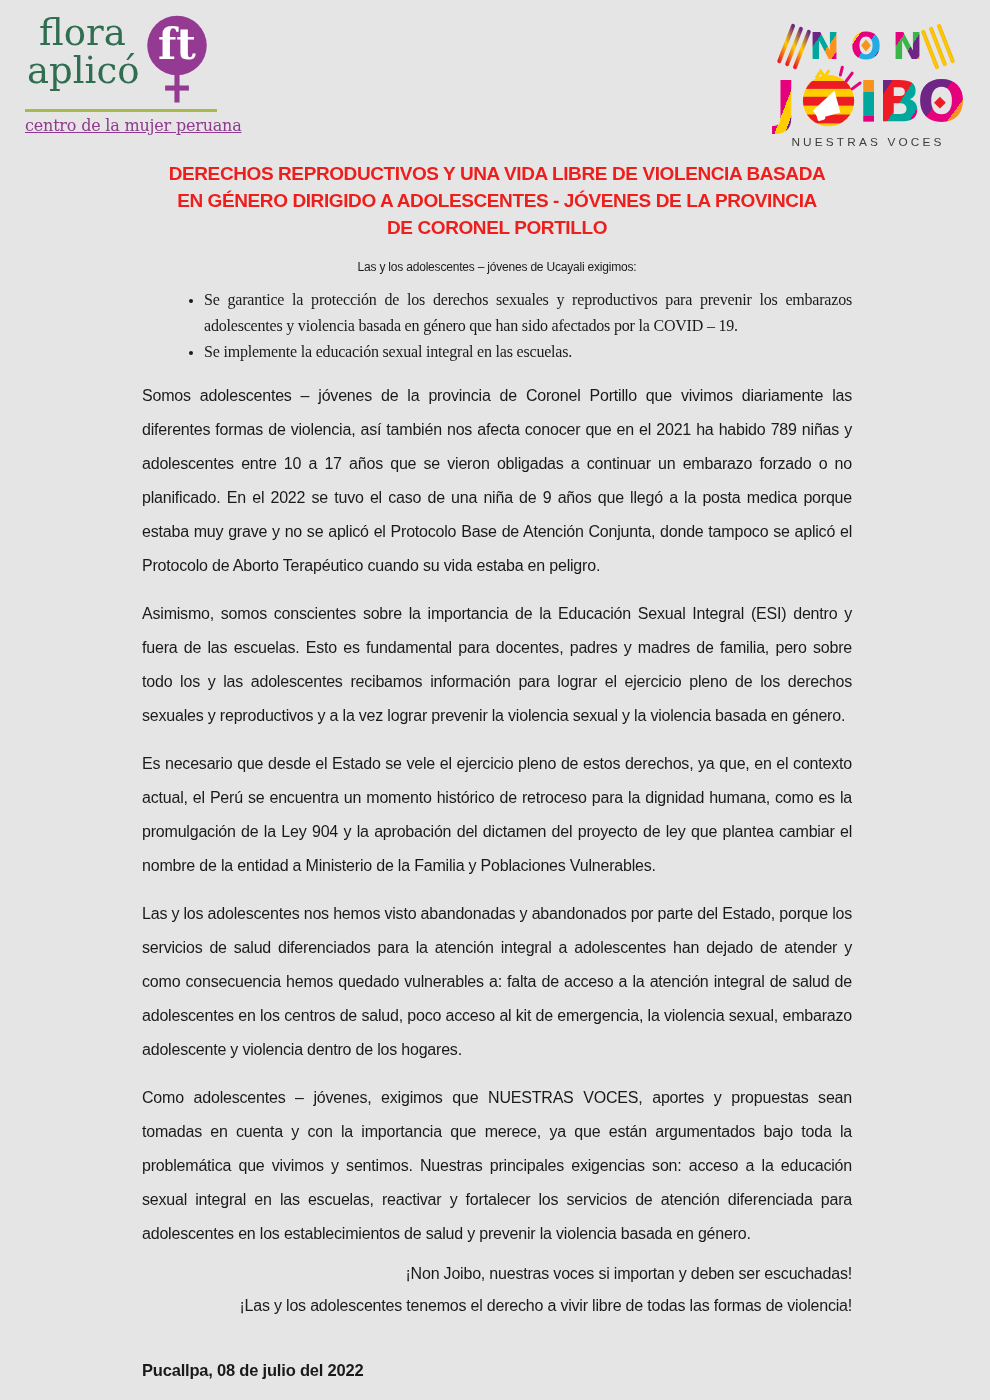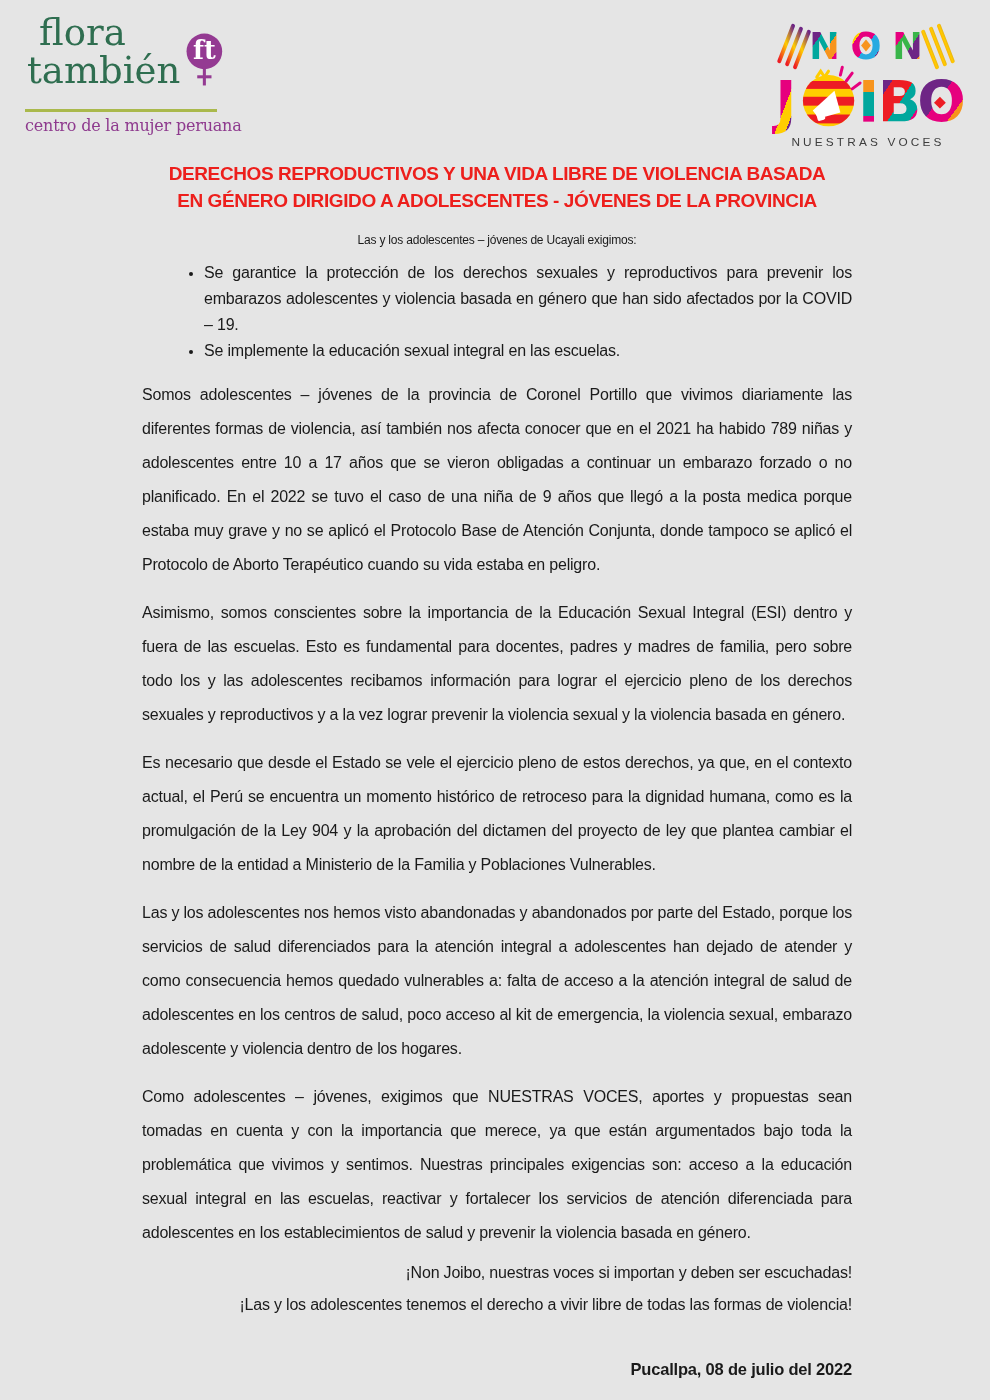--- a/index.html
+++ b/index.html
@@ -19,21 +19,21 @@
     padding:12px 25px 0 25px;
     height:138px;box-sizing:border-box;
   }
   .flora-logo{width:200px;}
   .flora-top{display:flex;align-items:flex-start;}
   .flora-words{line-height:42px;font-family:"DejaVu Serif",serif;font-size:37px;color:#2f6e50;}
   .flora-word1{padding-left:14px;}
   .flora-word2{padding-left:2px;margin-top:-4px;}
   .flora-emblem{margin-left:4px;margin-top:2px;}
   .flora-rule{height:3px;background:#aab94c;margin-top:3px;width:192px;}
-  .flora-tagline{font-family:"DejaVu Serif",serif;font-size:16px;color:#8e3a8e;margin-top:4px;letter-spacing:-0.2px;white-space:nowrap;}
+  .flora-tagline{font-family:"DejaVu Serif",serif;font-size:16px;color:#8e3a8e;margin-top:4px;letter-spacing:-0.2px;white-space:nowrap;text-decoration:underline;}
   .nonjoibo-logo{width:198px;margin-top:0;}
   
   .content{
     margin:22px 138px 0 142px;
     width:710px;
   }
   .doc-title{
     text-align:center;
     font-weight:bold;
     font-size:19px;
@@ -43,59 +43,59 @@
   }
   .doc-title div{white-space:nowrap;}
   .intro-line{
     text-align:center;
     font-size:12px;letter-spacing:-0.2px;
     margin-top:19px;
   }
   ul.demands{
     margin:13px 0 0 0;
     padding:0 0 0 62px;
+    font-family:Liberation Serif, serif;
   }
   ul.demands li{
     font-size:16px;line-height:26px;letter-spacing:-0.2px;
     text-align:justify;
     margin:0;
     padding-left:0;
   }
   ul.demands li::marker{font-size:14px;}
   .para{
     font-size:16px;line-height:34px;letter-spacing:-0.2px;
     text-align:justify;
     margin:14px 0 0 0;
   }
   .slogan{
     text-align:right;
     font-size:16px;letter-spacing:-0.2px;
     margin-top:14px;
   }
   .slogan-2{}
   .dateline{
-    text-align:right;
     font-weight:bold;
     font-size:16.5px;letter-spacing:-0.2px;
     margin-top:46px;
   }
   .small-caps-logo{font-family:"Liberation Sans",sans-serif;}
 </style>
 </head>
 <body>
 
 <div class="page">
 
   <div class="header">
 
     <div class="flora-logo">
       <div class="flora-top">
         <div class="flora-words">
           <div class="flora-word1">flora</div>
-          <div class="flora-word2">también</div>
+          <div class="flora-word2">aplicó</div>
         </div>
         <svg class="flora-emblem" width="68" height="92" viewBox="0 0 80 108">
           <circle cx="40" cy="37" r="35" fill="#943a92"></circle>
           <text x="40" y="53" text-anchor="middle" font-family="DejaVu Serif, serif" font-weight="bold" font-size="50" fill="#ffffff">ft</text>
           <rect x="37" y="66" width="6" height="38" fill="#943a92"></rect>
           <rect x="26" y="84" width="28" height="6" fill="#943a92"></rect>
         </svg>
       </div>
       <div class="flora-rule"></div>
       <div class="flora-tagline">centro de la mujer peruana</div>
@@ -229,20 +229,21 @@
         <text x="102" y="136" text-anchor="middle" class="small-caps-logo" font-size="12" letter-spacing="3.2" font-weight="500" fill="#3d3d3d">NUESTRAS VOCES</text>
       </svg>
     </div>
   </div>
 
   <div class="content">
 
     <div class="doc-title">
       <div>DERECHOS REPRODUCTIVOS Y UNA VIDA LIBRE DE VIOLENCIA BASADA</div>
       <div>EN GÉNERO DIRIGIDO A ADOLESCENTES - JÓVENES DE LA PROVINCIA</div>
+      <div>DE CORONEL PORTILLO</div>
     </div>
 
     <div class="intro-line">Las y los adolescentes – jóvenes de Ucayali exigimos:</div>
 
     <ul class="demands">
       <li>Se garantice la protección de los derechos sexuales y reproductivos para prevenir los embarazos adolescentes y violencia basada en género que han sido afectados por la COVID – 19.</li>
       <li>Se implemente la educación sexual integral en las escuelas.</li>
     </ul>
 
     <p class="para">Somos adolescentes – jóvenes de la provincia de Coronel Portillo que vivimos diariamente las diferentes formas de violencia, así también nos afecta conocer que en el 2021 ha habido 789 niñas y adolescentes entre 10 a 17 años que se vieron obligadas a continuar un embarazo forzado o no planificado. En el 2022 se tuvo el caso de una niña de 9 años que llegó a la posta medica porque estaba muy grave y no se aplicó el Protocolo Base de Atención Conjunta, donde tampoco se aplicó el Protocolo de Aborto Terapéutico cuando su vida estaba en peligro.</p>

